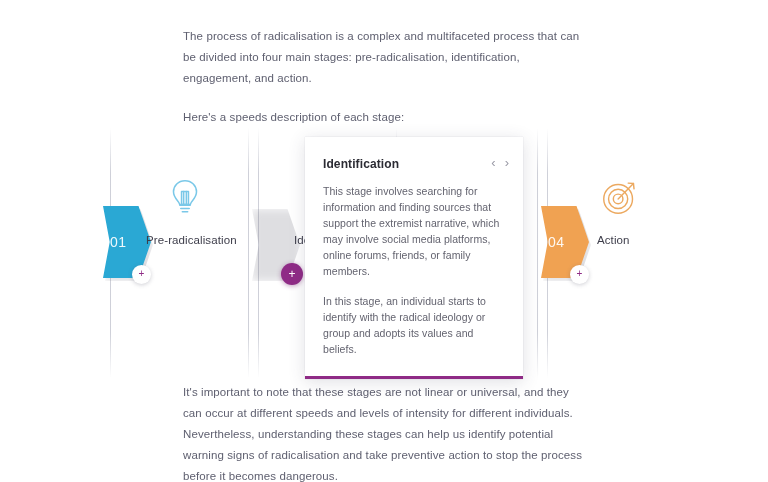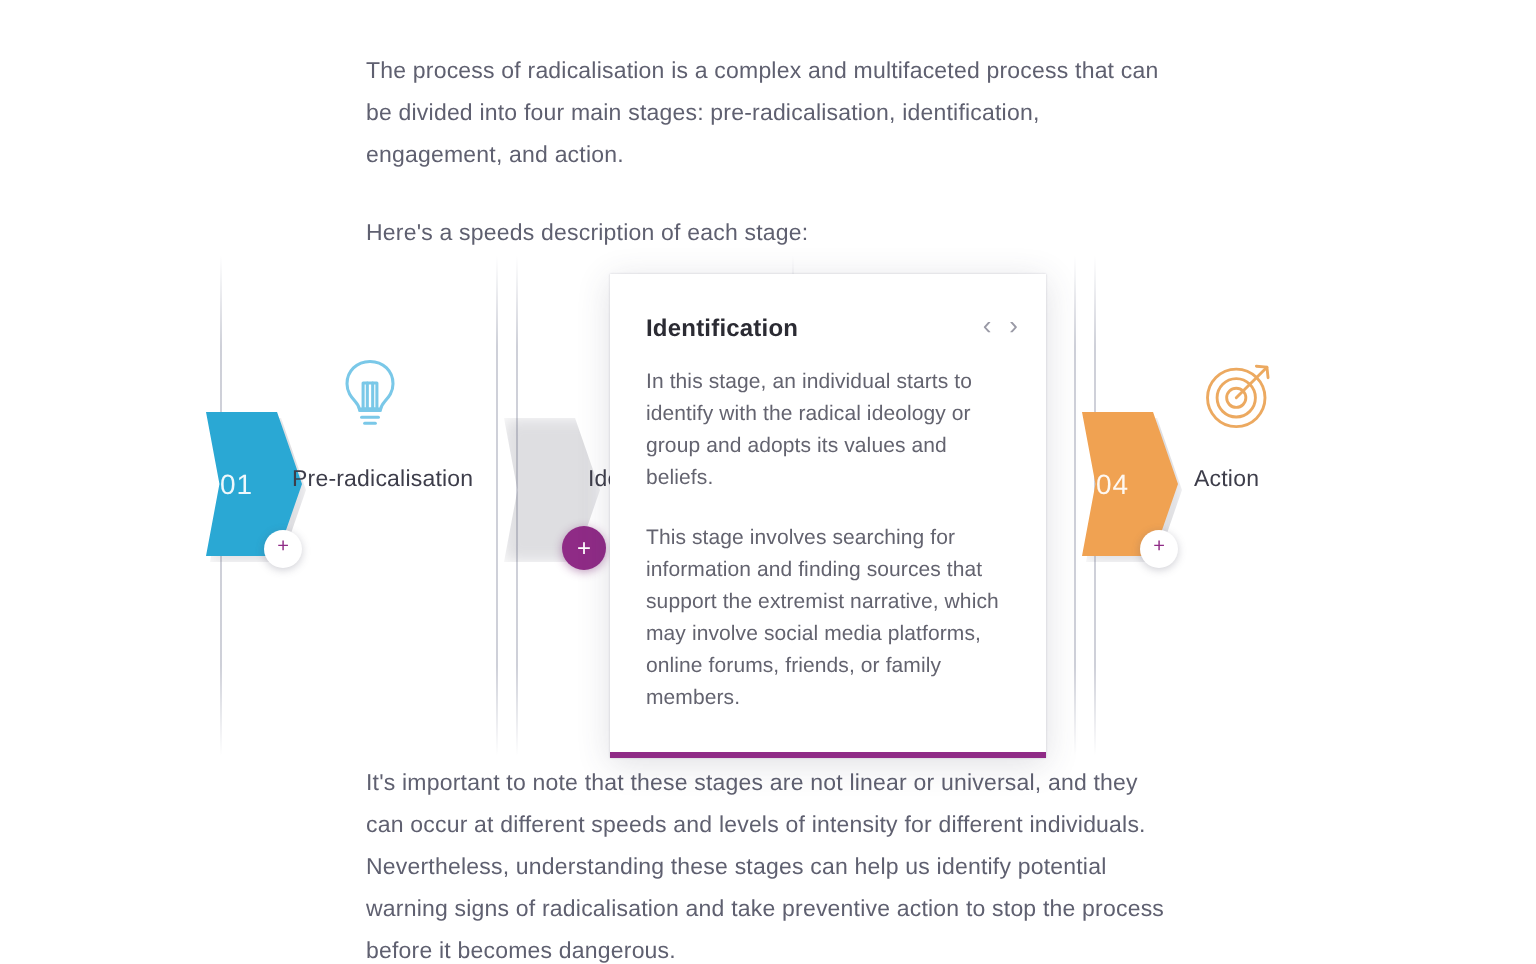--- a/index.html
+++ b/index.html
@@ -265,20 +265,20 @@
 
 <div class="card">
   <div class="card-head">
     <div class="card-title">Identification</div>
     <div class="card-nav">
       <span>‹</span>
       <span>›</span>
     </div>
   </div>
   <div class="card-body">
+    <p>This stage involves searching for information and finding sources that support the extremist narrative, which may involve social media platforms, online forums, friends, or family members.</p>
     <p>In this stage, an individual starts to identify with the radical ideology or group and adopts its values and beliefs.</p>
-    <p>This stage involves searching for information and finding sources that support the extremist narrative, which may involve social media platforms, online forums, friends, or family members.</p>
   </div>
 </div>
 
 <div class="prose bottom">
   <p>It's important to note that these stages are not linear or universal, and they can occur at different speeds and levels of intensity for different individuals. Nevertheless, understanding these stages can help us identify potential warning signs of radicalisation and take preventive action to stop the process before it becomes dangerous.</p>
 </div>
 
 </body></html>

